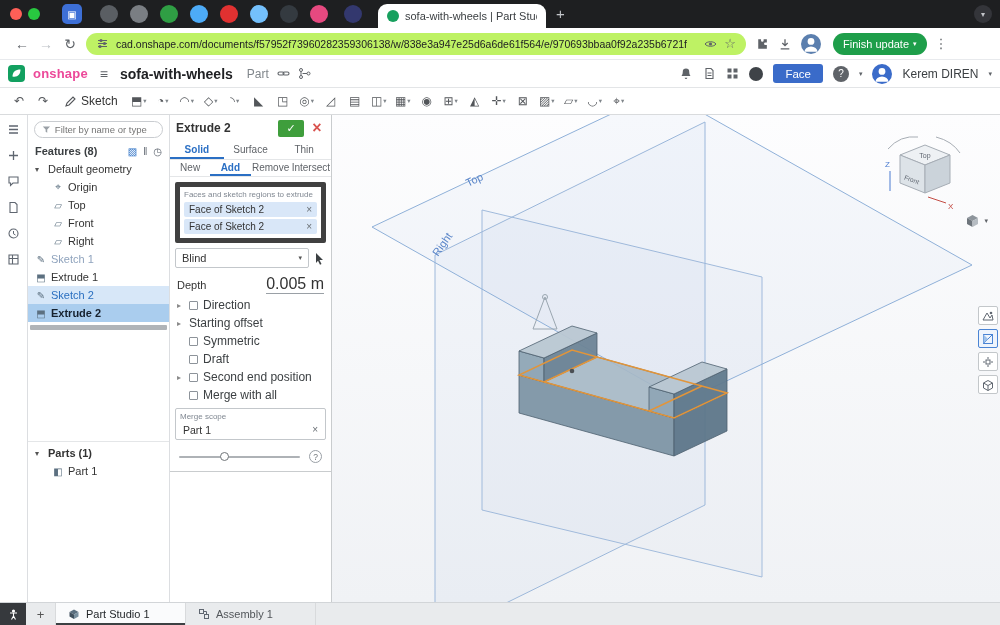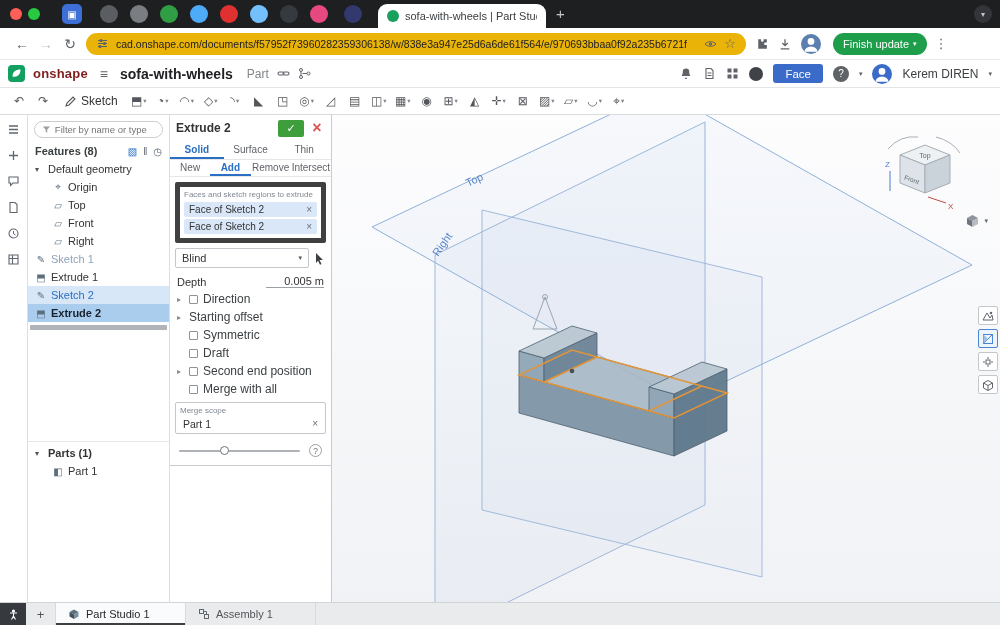--- a/index.html
+++ b/index.html
@@ -19,32 +19,32 @@
   #tab-active { position:absolute; left:378px; top:4px; width:168px; height:24px; background:#fff; border-radius:9px 9px 0 0; display:flex; align-items:center; padding:0 9px; gap:6px; }
   .favicon { width:12px; height:12px; border-radius:50%; background:#17a05e; flex:none; }
   #tab-title { font-size:11px; color:#3c4043; white-space:nowrap; overflow:hidden; flex:1; }
   .newtab { position:absolute; left:556px; top:4px; color:#c2c5c9; font-size:15px; line-height:20px; }
   .tabmenu { position:absolute; right:8px; top:5px; width:18px; height:18px; border-radius:50%; background:#34353a; color:#c2c5c9; font-size:8px; display:flex; align-items:center; justify-content:center; }
 
   
   #addressbar { position:absolute; top:28px; left:0; right:0; height:32px; background:#fff; border-bottom:1px solid #e8eaed; display:flex; align-items:center; padding:0 10px; }
   .nav-ic { width:24px; text-align:center; font-size:14px; color:#5f6368; flex:none; }
   .nav-ic.dis { color:#bdc1c6; }
-  #urlfield { height:22px; border-radius:12px; background:#eab308; display:flex; align-items:center; padding:0 10px; gap:7px; width:660px; flex:none; margin-left:4px; }
+  #urlfield { height:22px; border-radius:12px; background:#bef264; display:flex; align-items:center; padding:0 10px; gap:7px; width:660px; flex:none; margin-left:4px; }
   #urltext { font-size:10.5px; color:#202124; white-space:nowrap; overflow:hidden; flex:1; }
   .bar-ic { flex:none; margin-left:9px; display:flex; align-items:center; justify-content:center; }
   #avatar-browser { width:20px; height:20px; border-radius:50%; background:#5b7fae; overflow:hidden; }
   #finish-btn { margin-left:12px; height:22px; border-radius:12px; background:#1e9e4a; color:#fff; display:flex; align-items:center; padding:0 10px; gap:4px; font-size:11px; flex:none; }
   #finish-btn .cv { font-size:7px; }
   #browser-menu { margin-left:8px; color:#5f6368; font-size:13px; }
 
   
   #osheader { position:absolute; top:60px; left:0; right:0; height:28px; background:#fff; border-bottom:1px solid #e3e5e7; display:flex; align-items:center; padding:0 8px; gap:8px; }
   #oslogo { width:17px; height:17px; border-radius:4px; background:#12a060; display:flex; align-items:center; justify-content:center; }
-  #brand { font-size:13px; font-weight:bold; color:#7f1d1d; letter-spacing:.2px; }
+  #brand { font-size:13px; font-weight:bold; color:#ec4899; letter-spacing:.2px; }
   .hamb { font-size:14px; color:#5f6368; margin-left:4px; }
   #doctitle { font-size:14px; font-weight:bold; color:#202124; margin-left:4px; }
   #workspace { font-size:12px; color:#80868b; margin-left:6px; }
   .hd-ic { display:flex; align-items:center; justify-content:center; color:#5f6368; }
   .right-group { margin-left:auto; display:flex; align-items:center; gap:10px; }
   #share-btn { height:19px; background:#3a6bc9; color:#fff; border-radius:3px; font-size:11.5px; display:flex; align-items:center; padding:0 12px; }
   #help-btn { width:16px; height:16px; border-radius:50%; background:#5f6368; color:#fff; font-size:10px; display:flex; align-items:center; justify-content:center; }
   #presence { width:14px; height:14px; border-radius:50%; background:#3f4348; }
   #avatar-user { width:20px; height:20px; border-radius:50%; background:#3a6bc9; overflow:hidden; }
   #username { font-size:12px; color:#3c4043; }
@@ -95,21 +95,21 @@
   .dtabs2 .dtab { font-size:10px; padding:2px 0 1px; }
   .selbox { margin:5px 5px 0; border:5px solid #404040; border-radius:2px; padding:2px; }
   .selbox .cap { font-size:8px; color:#808892; padding:1px 2px; display:block; }
   .selrow { display:flex; align-items:center; background:#d9e7f8; border-radius:2px; margin:2px; height:15px; padding:0 5px; font-size:10px; color:#333; }
   .selrow .x { margin-left:auto; color:#6a7076; font-size:10px; }
   .endrow { display:flex; align-items:center; margin:5px 5px 0; gap:4px; }
   .dselect { flex:1; display:flex; align-items:center; border:1px solid #c3c7cb; border-radius:2px; height:20px; padding:0 6px; font-size:11px; color:#333; }
   .dselect .cv { margin-left:auto; font-size:7px; color:#555; }
   .depthrow { display:flex; align-items:center; margin:7px 7px 2px; }
   .depthrow label { font-size:11px; color:#333; }
-  .depthrow input { margin-left:auto; width:58px; border:none; border-bottom:1px solid #9aa0a6; font-size:11px; text-align:right; color:#333; outline:none; background:transparent; font-family:inherit; }
+  .depthrow input { margin-left:auto; width:58px; border:none; border-bottom:1px solid #9aa0a6; font-size:16px; text-align:right; color:#333; outline:none; background:transparent; font-family:inherit; }
   .optrow { display:flex; align-items:center; height:18px; padding:0 7px; gap:5px; }
   .optrow .car { font-size:8px; color:#888; width:7px; flex:none; }
   .optrow .car.empty { visibility:hidden; }
   .cb { width:9px; height:9px; border:1px solid #8d939a; border-radius:1px; background:#fff; flex:none; }
   .optrow .ol { font-size:12px; color:#3c4043; }
   .mergebox { margin:4px 5px; border:1px solid #c3c7cb; border-radius:2px; padding:2px; }
   .mrow { display:flex; align-items:center; height:15px; padding:0 5px; font-size:10.5px; color:#333; }
   .mrow .x { margin-left:auto; color:#6a7076; font-size:10px; }
   .sliderrow { display:flex; align-items:center; margin:10px 9px 0; gap:9px; }
   .track { flex:1; height:2px; background:#aeb2b6; position:relative; border-radius:1px; }

